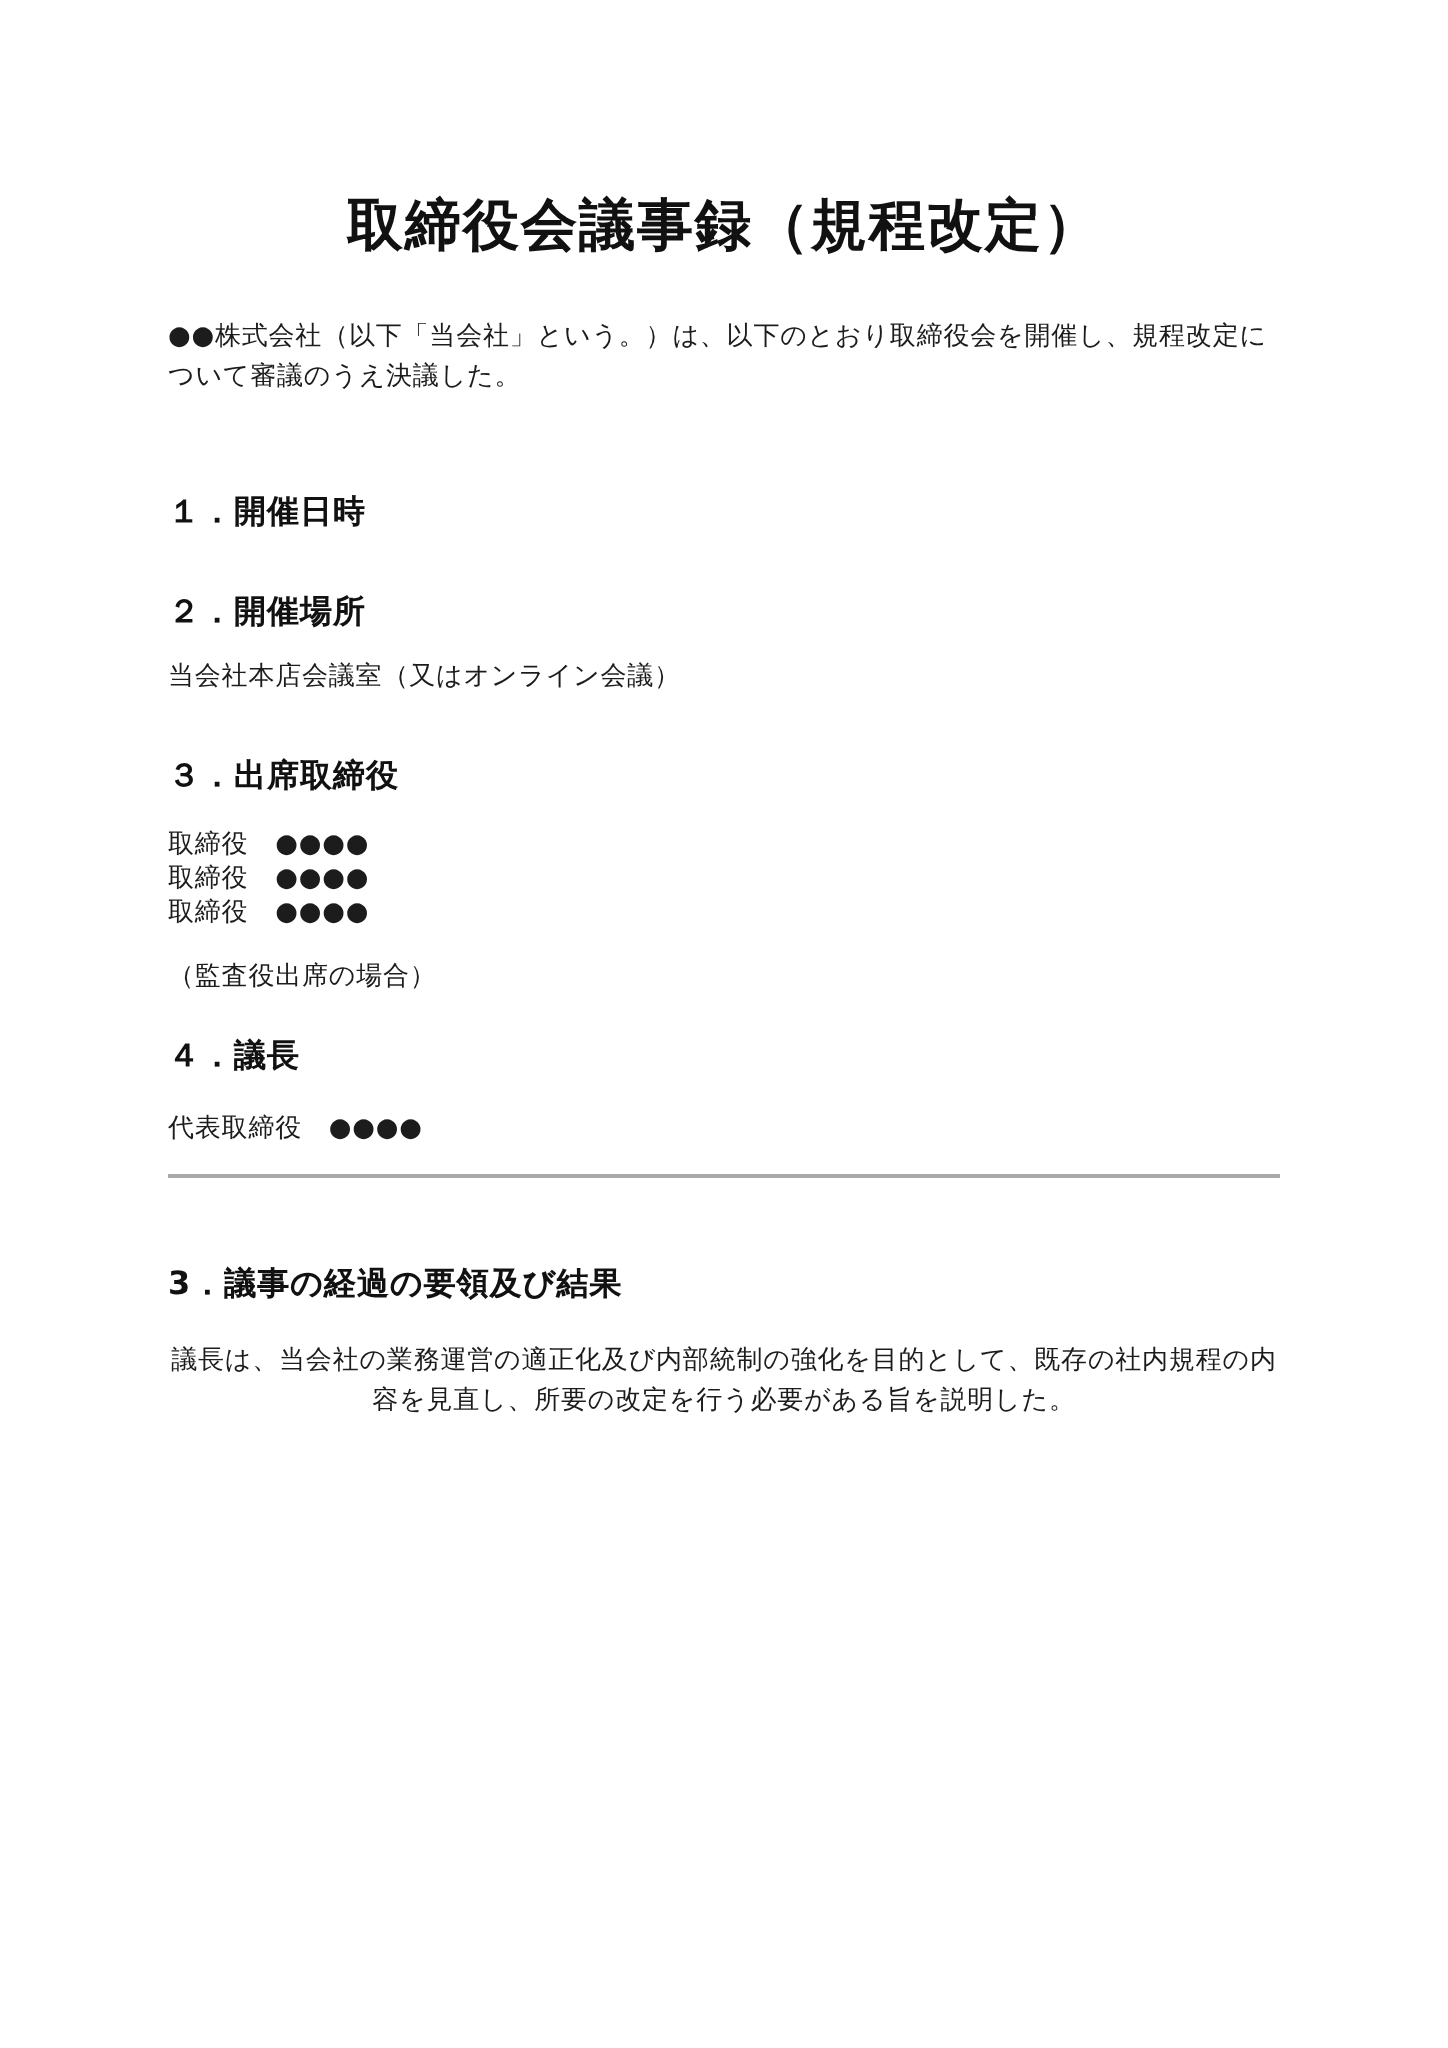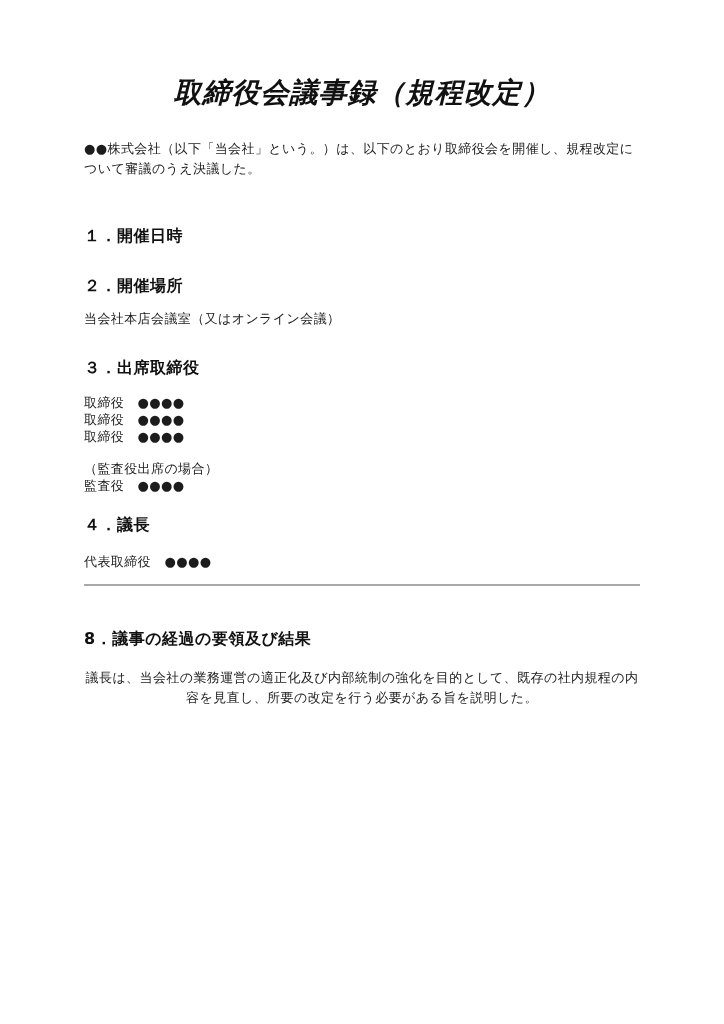--- a/index.html
+++ b/index.html
@@ -11,29 +11,28 @@
     font-family: "DejaVu Sans", "Liberation Sans", sans-serif;
     color: #1c1c1c;
   }
   .page {
     width: 724px;
     height: 1024px;
     background: #ffffff;
     padding: 0 84px;
   }
   .doc-title {
-    margin-top: 75px;
+    margin-top: 95px;
     font-size: 28px;
     line-height: 36px;
     font-weight: 700;
     text-align: center;
     color: #111111;
     letter-spacing: 1px;
     white-space: pre-wrap;
-    font-style: italic;
   }
   .intro {
     margin-top: 28px;
     font-size: 13px;
     line-height: 20px;
     letter-spacing: 0.4px;
     white-space: pre-wrap;
   }
   .sec-heading {
     font-size: 16px;
@@ -91,30 +90,29 @@
 
   <section>
     <h2 class="sec-heading h-3">３．出席取締役</h2>
     <div class="attendee-list">
       <p class="sec-body">取締役　●●●●</p>
       <p class="sec-body">取締役　●●●●</p>
       <p class="sec-body">取締役　●●●●</p>
     </div>
     <div class="auditor-block">
       <p class="sec-body">（監査役出席の場合）</p>
-      <p class="sec-body">監査役　●●●●</p>
     </div>
   </section>
 
   <section>
     <h2 class="sec-heading h-4">４．議長</h2>
     <p class="sec-body b-4">代表取締役　●●●●</p>
   </section>
 
 
   <div class="divider"></div>
 
   <section>
-    <h2 class="sec-heading h-6">8．議事の経過の要領及び結果</h2>
+    <h2 class="sec-heading h-6">3．議事の経過の要領及び結果</h2>
     <p class="sec-body b-6">議長は、当会社の業務運営の適正化及び内部統制の強化を目的として、既存の社内規程の内容を見直し、所要の改定を行う必要がある旨を説明した。</p>
   </section>
 
 </div>
 
 </body></html>

